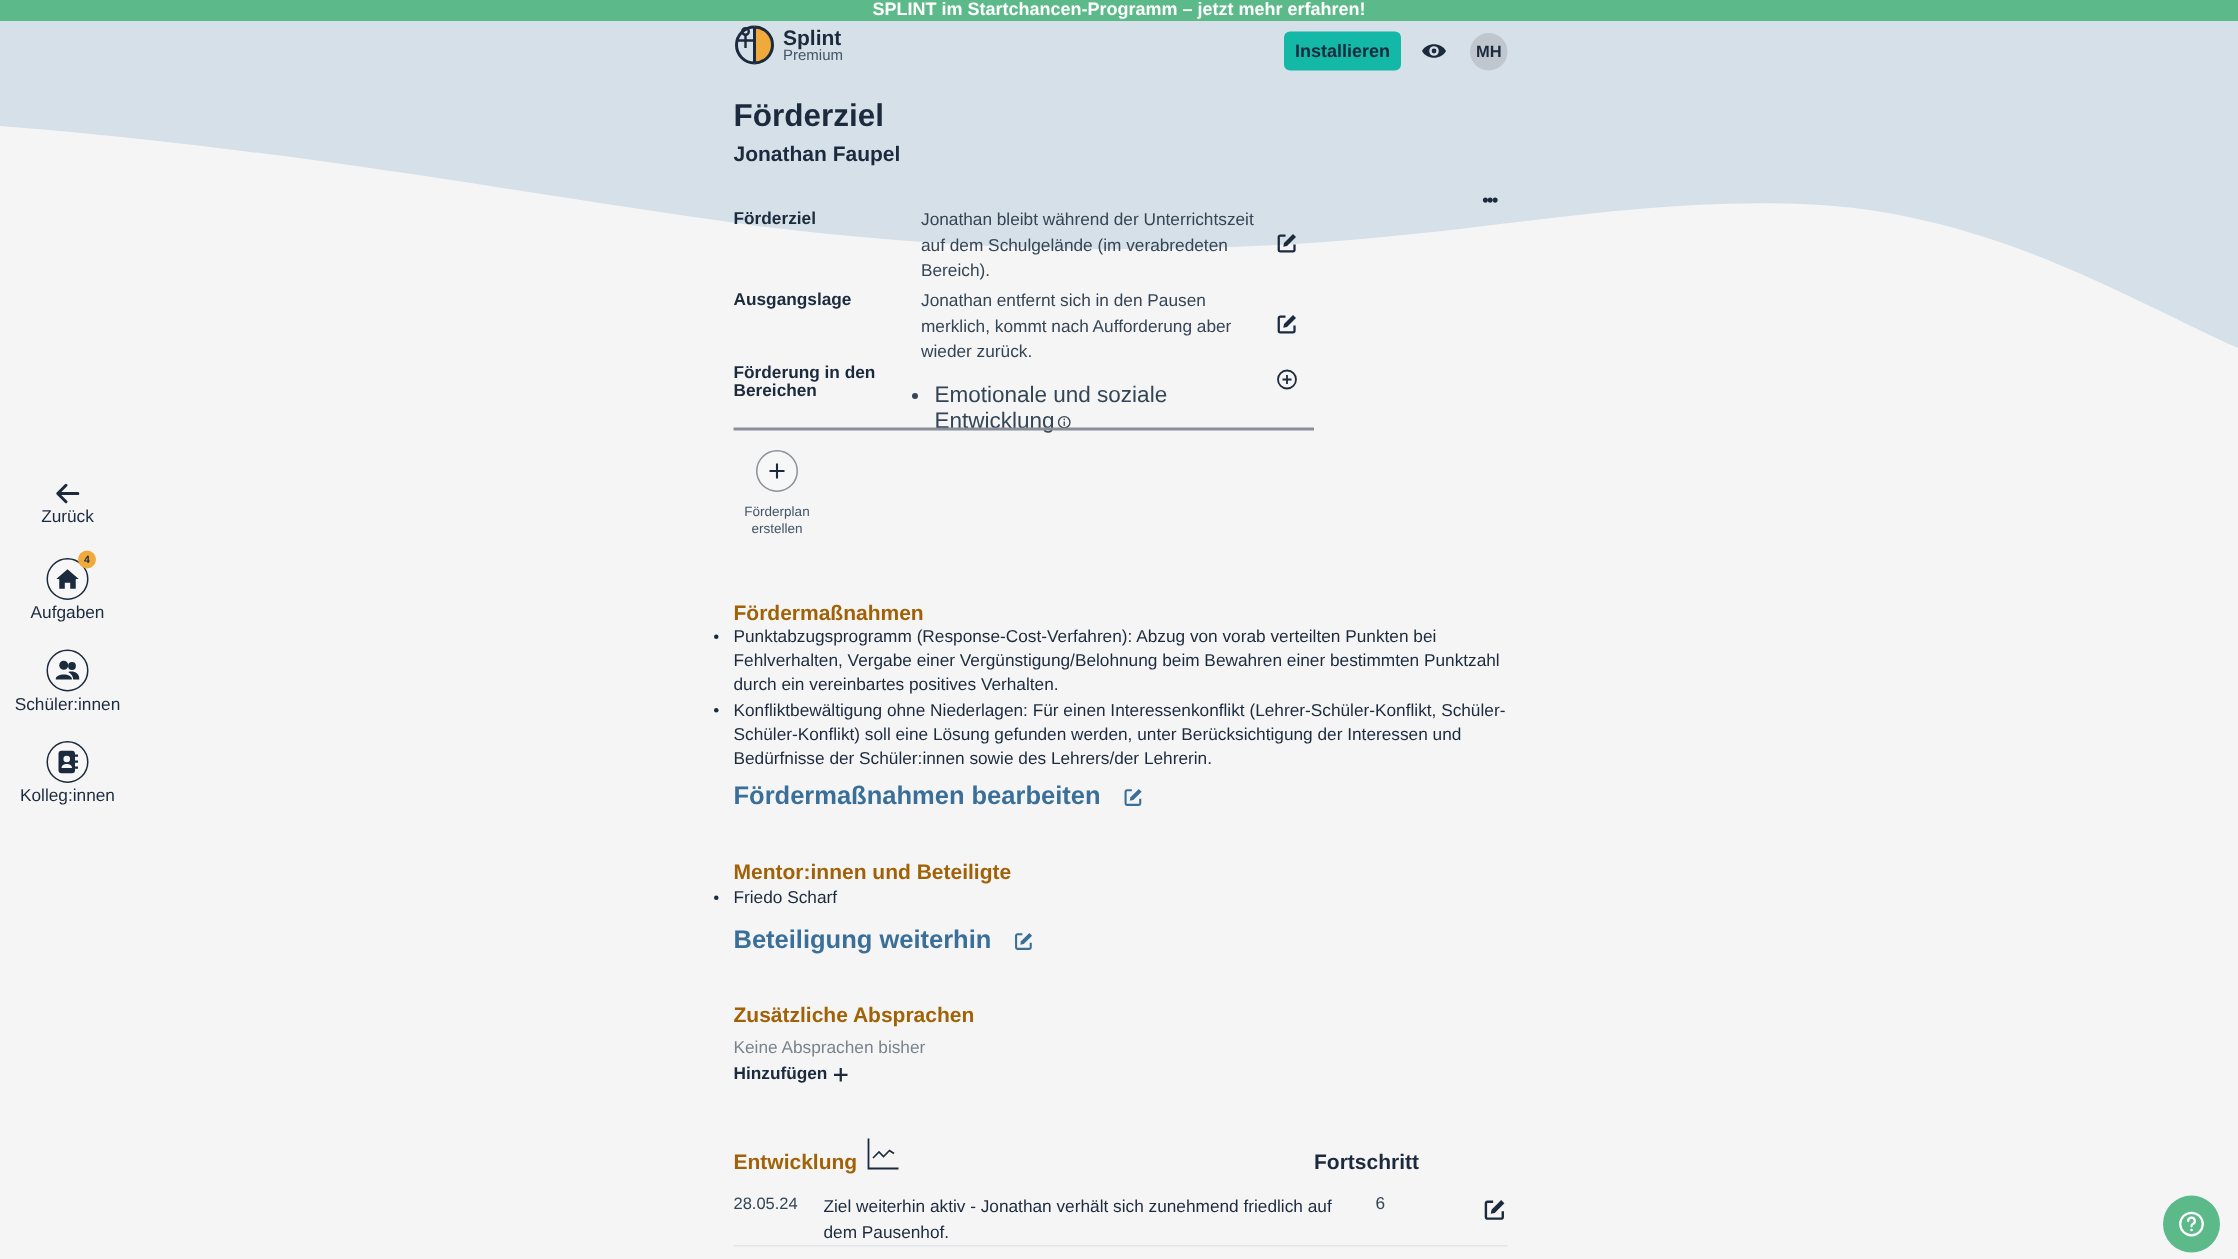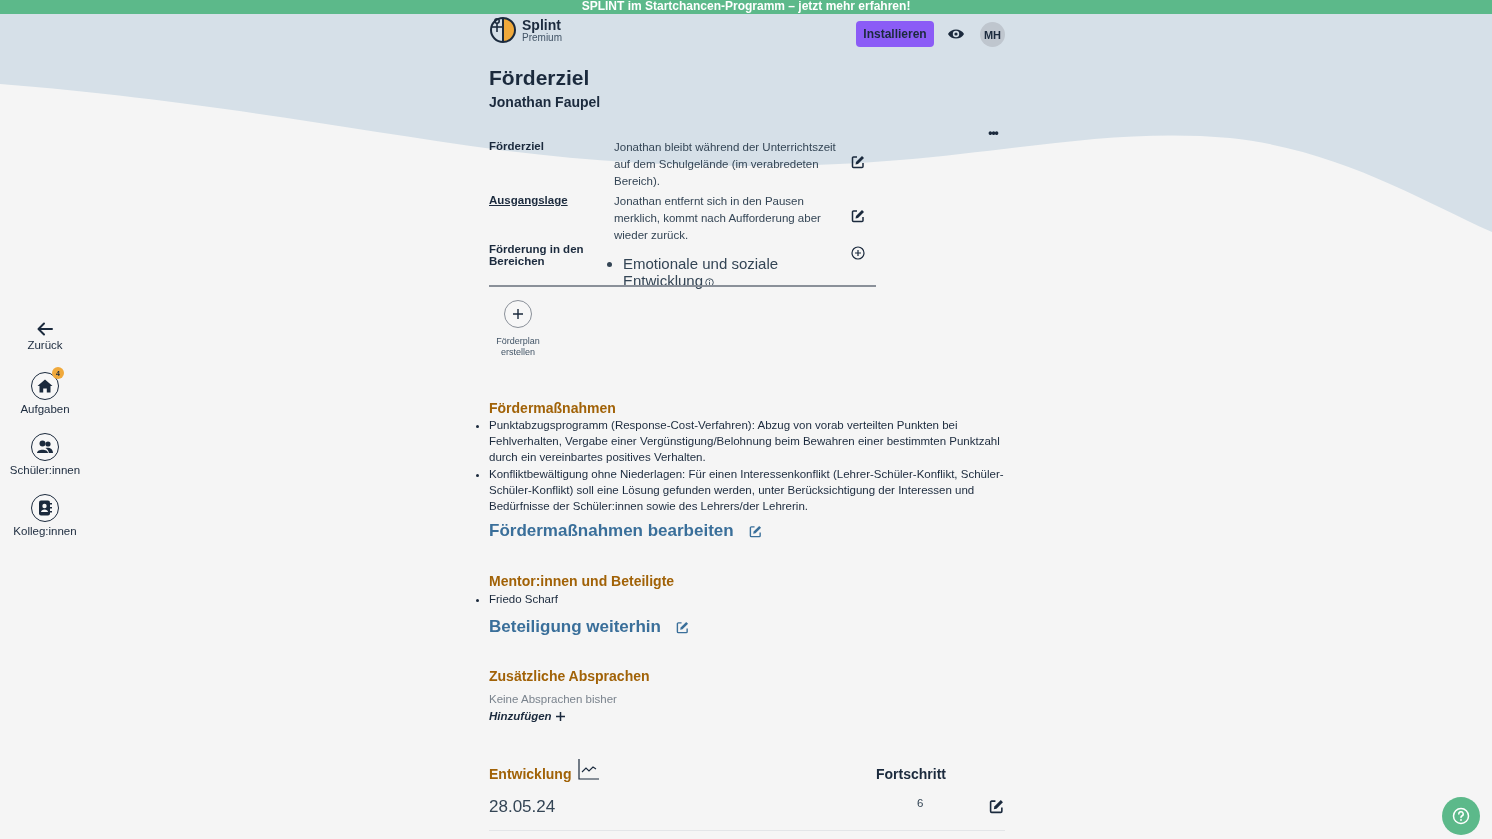--- a/index.html
+++ b/index.html
@@ -16,21 +16,21 @@
     background: #5cb98a; color: #fff; font-weight: bold; font-size: 12px;
     text-align: center; line-height: 13px; z-index: 3; cursor: pointer;
   }
   .header { position: absolute; left: 489px; top: 14px; width: 516px; height: 40px; z-index: 2; }
   .logo { position: absolute; left: 0; top: 2px; display: flex; align-items: center; gap: 5px; }
   .logo-text { display: flex; flex-direction: column; line-height: 1; }
   .logo-name { font-weight: bold; font-size: 14px; color: #1b2a3d; }
   .logo-sub { font-size: 10px; color: #425466; margin-top: 1px; }
   .install-btn {
     position: absolute; left: 367px; top: 7px; width: 78px; height: 26px;
-    background: #8b5cf6; border-radius: 4px; border: none;
+    background: #14b8a6; border-radius: 4px; border: none;
     font-family: "Liberation Sans", sans-serif; font-weight: bold; font-size: 12px; color: #1b2a3d;
     cursor: pointer;
   }
   .eye-btn { position: absolute; left: 458px; top: 12px; width: 18px; height: 16px; cursor: pointer; }
   .avatar {
     position: absolute; left: 491px; top: 8px; width: 25px; height: 25px; border-radius: 50%;
     background: #bfc6ce; color: #1b2a3d; font-weight: bold; font-size: 11px;
     display: flex; align-items: center; justify-content: center; cursor: pointer;
   }
   .main { position: absolute; left: 489px; top: 0; width: 520px; z-index: 2; }
@@ -49,24 +49,24 @@
   .bereiche-list li { font-size: 15px; color: #344555; line-height: 17px; }
   .info-i { display: inline-block; width: 9px; height: 9px; vertical-align: -1px; margin-left: 2px; }
   .divider { position: absolute; left: 0; top: 285px; width: 387px; height: 1.5px; background: #8a9099; }
   .plan-btn { position: absolute; left: 15px; top: 300px; width: 28px; height: 28px; border-radius: 50%; border: 1px solid #8a9099; background: #f7f7f7; cursor: pointer; display: flex; align-items: center; justify-content: center; }
   .plan-label { position: absolute; left: 0; top: 336px; width: 58px; text-align: center; font-size: 9px; color: #425466; line-height: 11px; }
   .section-title { position: absolute; left: 0; font-size: 14px; font-weight: bold; color: #a16207; white-space: nowrap; }
   .bullets { position: absolute; left: 0; width: 520px; list-style: disc; padding-left: 0; }
   .bullets li { font-size: 11.5px; color: #1b2a3d; line-height: 16.2px; margin-left: 0; list-style-position: outside; }
   .link { position: absolute; left: 0; font-size: 17px; font-weight: bold; color: #3a6f9a; cursor: pointer; white-space: nowrap; display: flex; align-items: center; gap: 15px; }
   .muted { position: absolute; left: 0; font-size: 11.5px; color: #7a838d; white-space: nowrap; }
-  .add-link { position: absolute; left: 0; font-size: 11.5px; font-weight: bold; color: #1b2a3d; cursor: pointer; white-space: nowrap; display: flex; align-items: center; gap: 3px; font-style: italic; }
+  .add-link { position: absolute; left: 0; font-size: 11.5px; font-weight: bold; color: #1b2a3d; cursor: pointer; white-space: nowrap; display: flex; align-items: center; gap: 3px; }
   .dev-header-right { position: absolute; left: 387px; font-size: 14px; font-weight: bold; color: #1b2a3d; white-space: nowrap; }
   .dev-row { position: absolute; left: 0; top: 797px; width: 516px; height: 34px; border-bottom: 1px solid #e3e5e8; }
-  .dev-date { position: absolute; left: 0; top: 0; font-size: 17px; color: #344555; }
+  .dev-date { position: absolute; left: 0; top: 0; font-size: 11px; color: #344555; }
   .dev-text { position: absolute; left: 60px; top: 0; width: 340px; font-size: 11.5px; color: #1b2a3d; line-height: 17px; }
   .dev-score { position: absolute; left: 428px; top: 0; font-size: 11.5px; color: #344555; }
   .dev-edit { position: absolute; left: 500px; top: 2px; width: 15px; height: 15px; cursor: pointer; }
   .sidenav { position: absolute; left: 0; top: 320px; width: 90px; z-index: 2; }
   .nav-item { position: absolute; left: 0; width: 90px; display: flex; flex-direction: column; align-items: center; cursor: pointer; }
   .nav-circle { width: 28px; height: 28px; border-radius: 50%; border: 1.5px solid #1b2a3d; display: flex; align-items: center; justify-content: center; position: relative; background: #f7f7f7; }
   .nav-label { font-size: 11.5px; color: #1b2a3d; margin-top: 3px; white-space: nowrap; }
   .badge { position: absolute; right: -6px; top: -6px; width: 12px; height: 12px; border-radius: 50%; background: #f0a93b; color: #1b2a3d; font-size: 7px; font-weight: bold; display: flex; align-items: center; justify-content: center; }
   .help-btn { position: absolute; left: 1442px; top: 797px; width: 38px; height: 38px; border-radius: 50%; background: #5cb98a; display: flex; align-items: center; justify-content: center; cursor: pointer; z-index: 3; }
 </style>
@@ -154,21 +154,21 @@
   <div class="field-row" style="top:139px;">
     <span class="field-label" style="top:1px;">Förderziel</span>
     <span class="field-value">Jonathan bleibt während der Unterrichtszeit auf dem Schulgelände (im verabredeten Bereich).</span>
     <svg class="field-icon" style="top:16px;" viewBox="0 0 14 14">
       <path d="M6 2 H2.5 A1 1 0 0 0 1.5 3 V11.5 A1 1 0 0 0 2.5 12.5 H11 A1 1 0 0 0 12 11.5 V8" fill="none" stroke="#1b2a3d" stroke-width="1.5"></path>
       <path d="M11 1 L13 3 L7 9 L4.5 9.5 L5 7 Z" fill="#1b2a3d"></path>
     </svg>
   </div>
 
   <div class="field-row" style="top:193px;">
-    <span class="field-label" style="top:1px;text-decoration:underline;">Ausgangslage</span>
+    <span class="field-label" style="top:1px;">Ausgangslage</span>
     <span class="field-value">Jonathan entfernt sich in den Pausen merklich, kommt nach Aufforderung aber wieder zurück.</span>
     <svg class="field-icon" style="top:16px;" viewBox="0 0 14 14">
       <path d="M6 2 H2.5 A1 1 0 0 0 1.5 3 V11.5 A1 1 0 0 0 2.5 12.5 H11 A1 1 0 0 0 12 11.5 V8" fill="none" stroke="#1b2a3d" stroke-width="1.5"></path>
       <path d="M11 1 L13 3 L7 9 L4.5 9.5 L5 7 Z" fill="#1b2a3d"></path>
     </svg>
   </div>
 
   <div class="field-row" style="top:243px;">
     <span class="field-label">Förderung in den Bereichen</span>
     <div class="field-value" style="top:12px; left:125px;">
@@ -231,20 +231,21 @@
 
   <h3 class="section-title" style="top:766px;">Entwicklung</h3>
   <svg style="position:absolute; left:89px; top:758px;" width="22" height="22" viewBox="0 0 22 22">
     <path d="M1 1 V21 H21" fill="none" stroke="#1b2a3d" stroke-width="1.2"></path>
     <path d="M4 14 L8 10 L11 13 L15 9 L18 11" fill="none" stroke="#1b2a3d" stroke-width="1.1"></path>
   </svg>
   <div class="dev-header-right" style="top:766px;">Fortschritt</div>
 
   <div class="dev-row">
     <span class="dev-date">28.05.24</span>
+    <span class="dev-text">Ziel weiterhin aktiv - Jonathan verhält sich zunehmend friedlich auf dem Pausenhof.</span>
     <span class="dev-score">6</span>
     <svg class="dev-edit" viewBox="0 0 14 14">
       <path d="M6 2 H2.5 A1 1 0 0 0 1.5 3 V11.5 A1 1 0 0 0 2.5 12.5 H11 A1 1 0 0 0 12 11.5 V8" fill="none" stroke="#1b2a3d" stroke-width="1.5"></path>
       <path d="M11 1 L13 3 L7 9 L4.5 9.5 L5 7 Z" fill="#1b2a3d"></path>
     </svg>
   </div>
 </div>
 
 <div class="help-btn">
   <svg width="18" height="18" viewBox="0 0 18 18">

